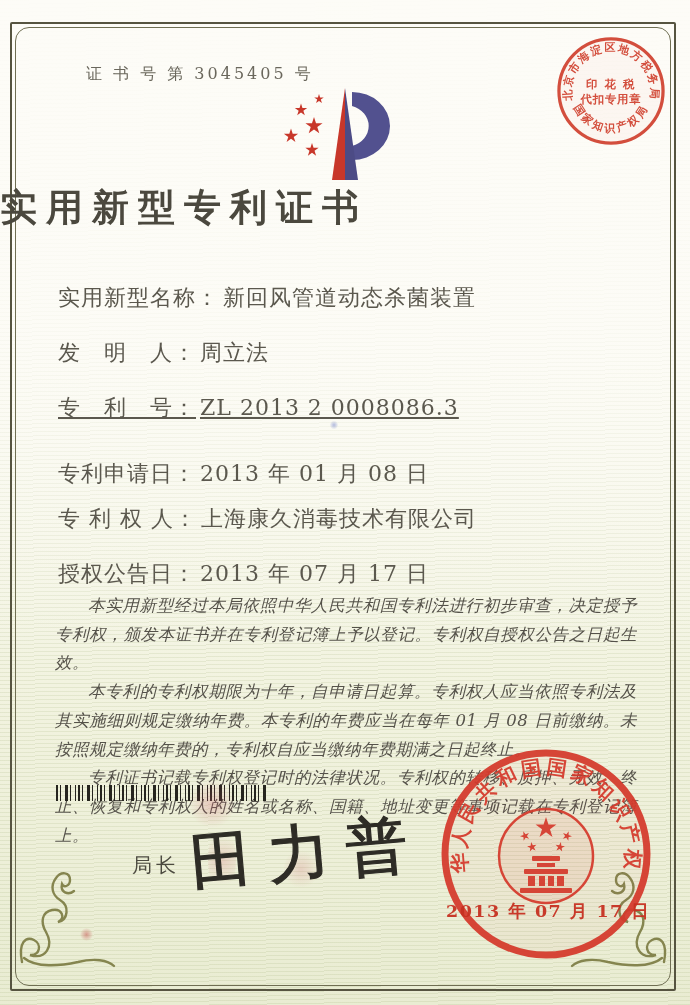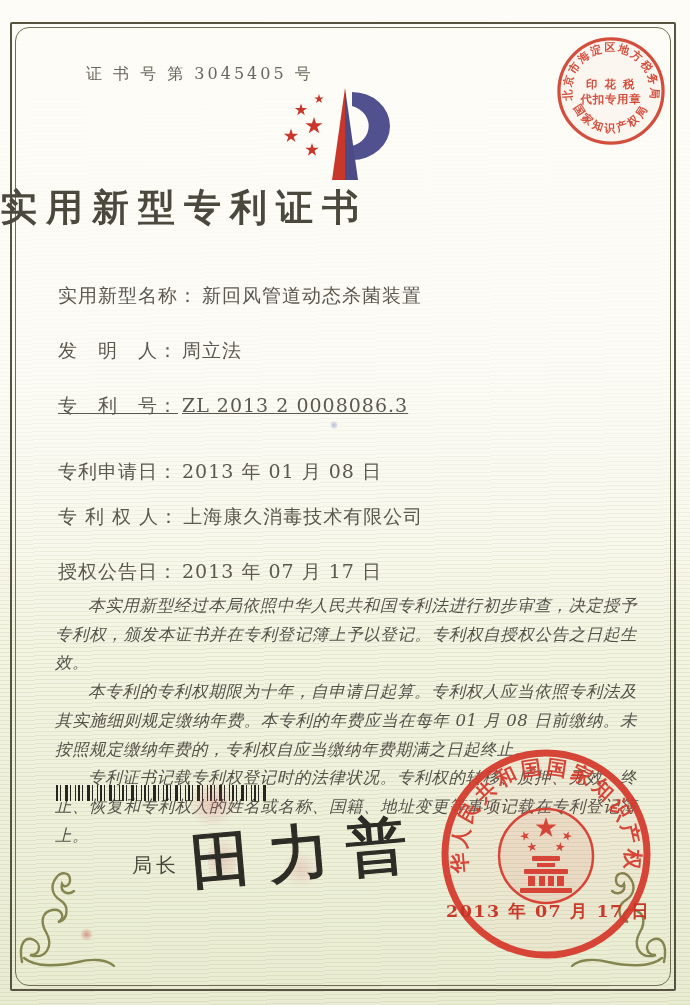--- a/index.html
+++ b/index.html
@@ -22,21 +22,21 @@
   .frame-inner{
     position:absolute;inset:3px;
     border:1px solid #6f6e52;border-radius:14px;
   }
   .abs{position:absolute;}
   .cert-number{left:58px;top:64px;font-size:16px;letter-spacing:3px;color:#6a675c;margin-left:28px;}
   .title{
     left:0;right:0;top:183px;font-size:37px;font-weight:bold;
     letter-spacing:9px;color:#4b483e;
   }
-  .field{left:58px;font-size:19px;color:#5b584e;letter-spacing:1px;white-space:nowrap;}
+  .field{left:58px;font-size:22px;color:#5b584e;letter-spacing:1px;white-space:nowrap;}
   .field .val{margin-left:4px;}
   .paras{left:55px;top:592px;width:582px;font-size:16.5px;line-height:1.74;
     text-align:justify;color:#55524a;letter-spacing:.5px;}
   .paras p{margin:0;text-indent:2em;font-style:italic;}
   .barcode{
     left:56px;top:785px;width:212px;height:16px;
     background:repeating-linear-gradient(90deg,
       #26251f 0 2px,transparent 2px 4px,#26251f 4px 5px,transparent 5px 9px,
       #26251f 9px 12px,transparent 12px 14px,#26251f 14px 15px,transparent 15px 19px,
       #26251f 19px 20px,transparent 20px 22px);

